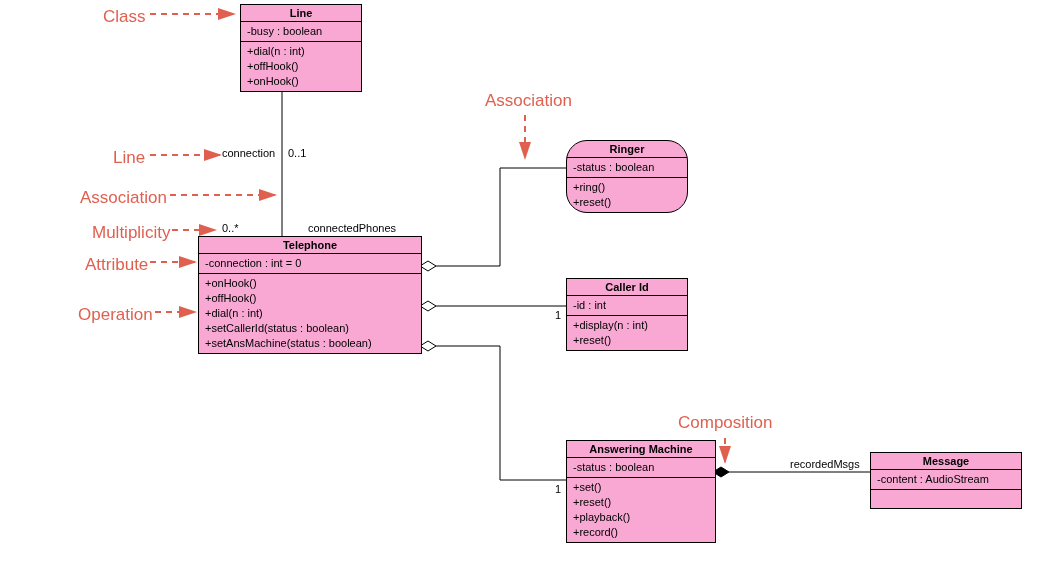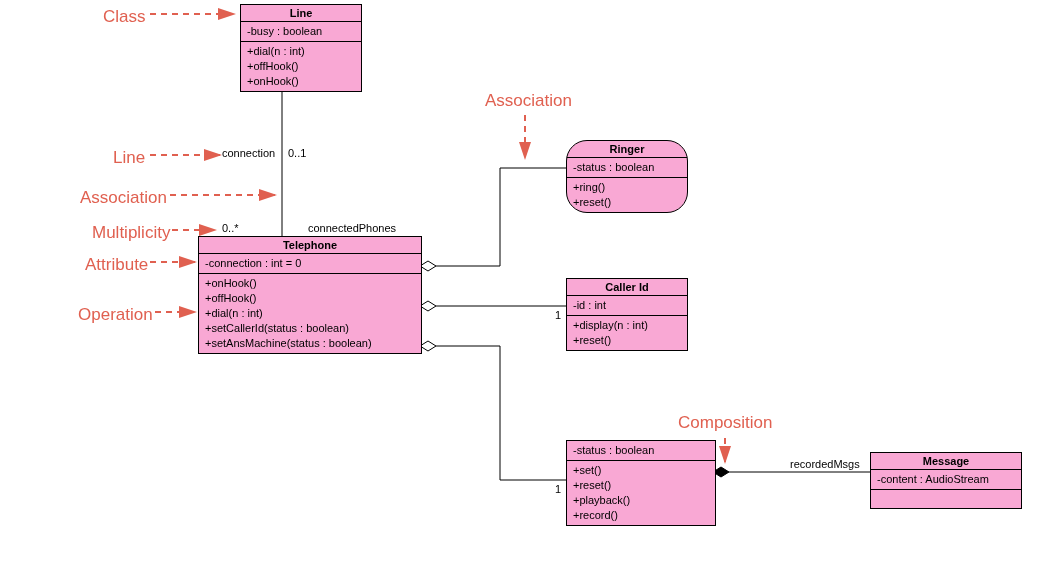--- a/index.html
+++ b/index.html
@@ -163,20 +163,21 @@
   <div class="class-section">
     <div>-id : int</div>
   </div>
   <div class="class-section">
     <div>+display(n : int)</div>
     <div>+reset()</div>
   </div>
 </div>
 
 <div class="class-box" style="left:566px; top:440px; width:148px;">
+  <div class="class-title">Answering Machine</div>
   <div class="class-section">
     <div>-status : boolean</div>
   </div>
   <div class="class-section">
     <div>+set()</div>
     <div>+reset()</div>
     <div>+playback()</div>
     <div>+record()</div>
   </div>
 </div>

